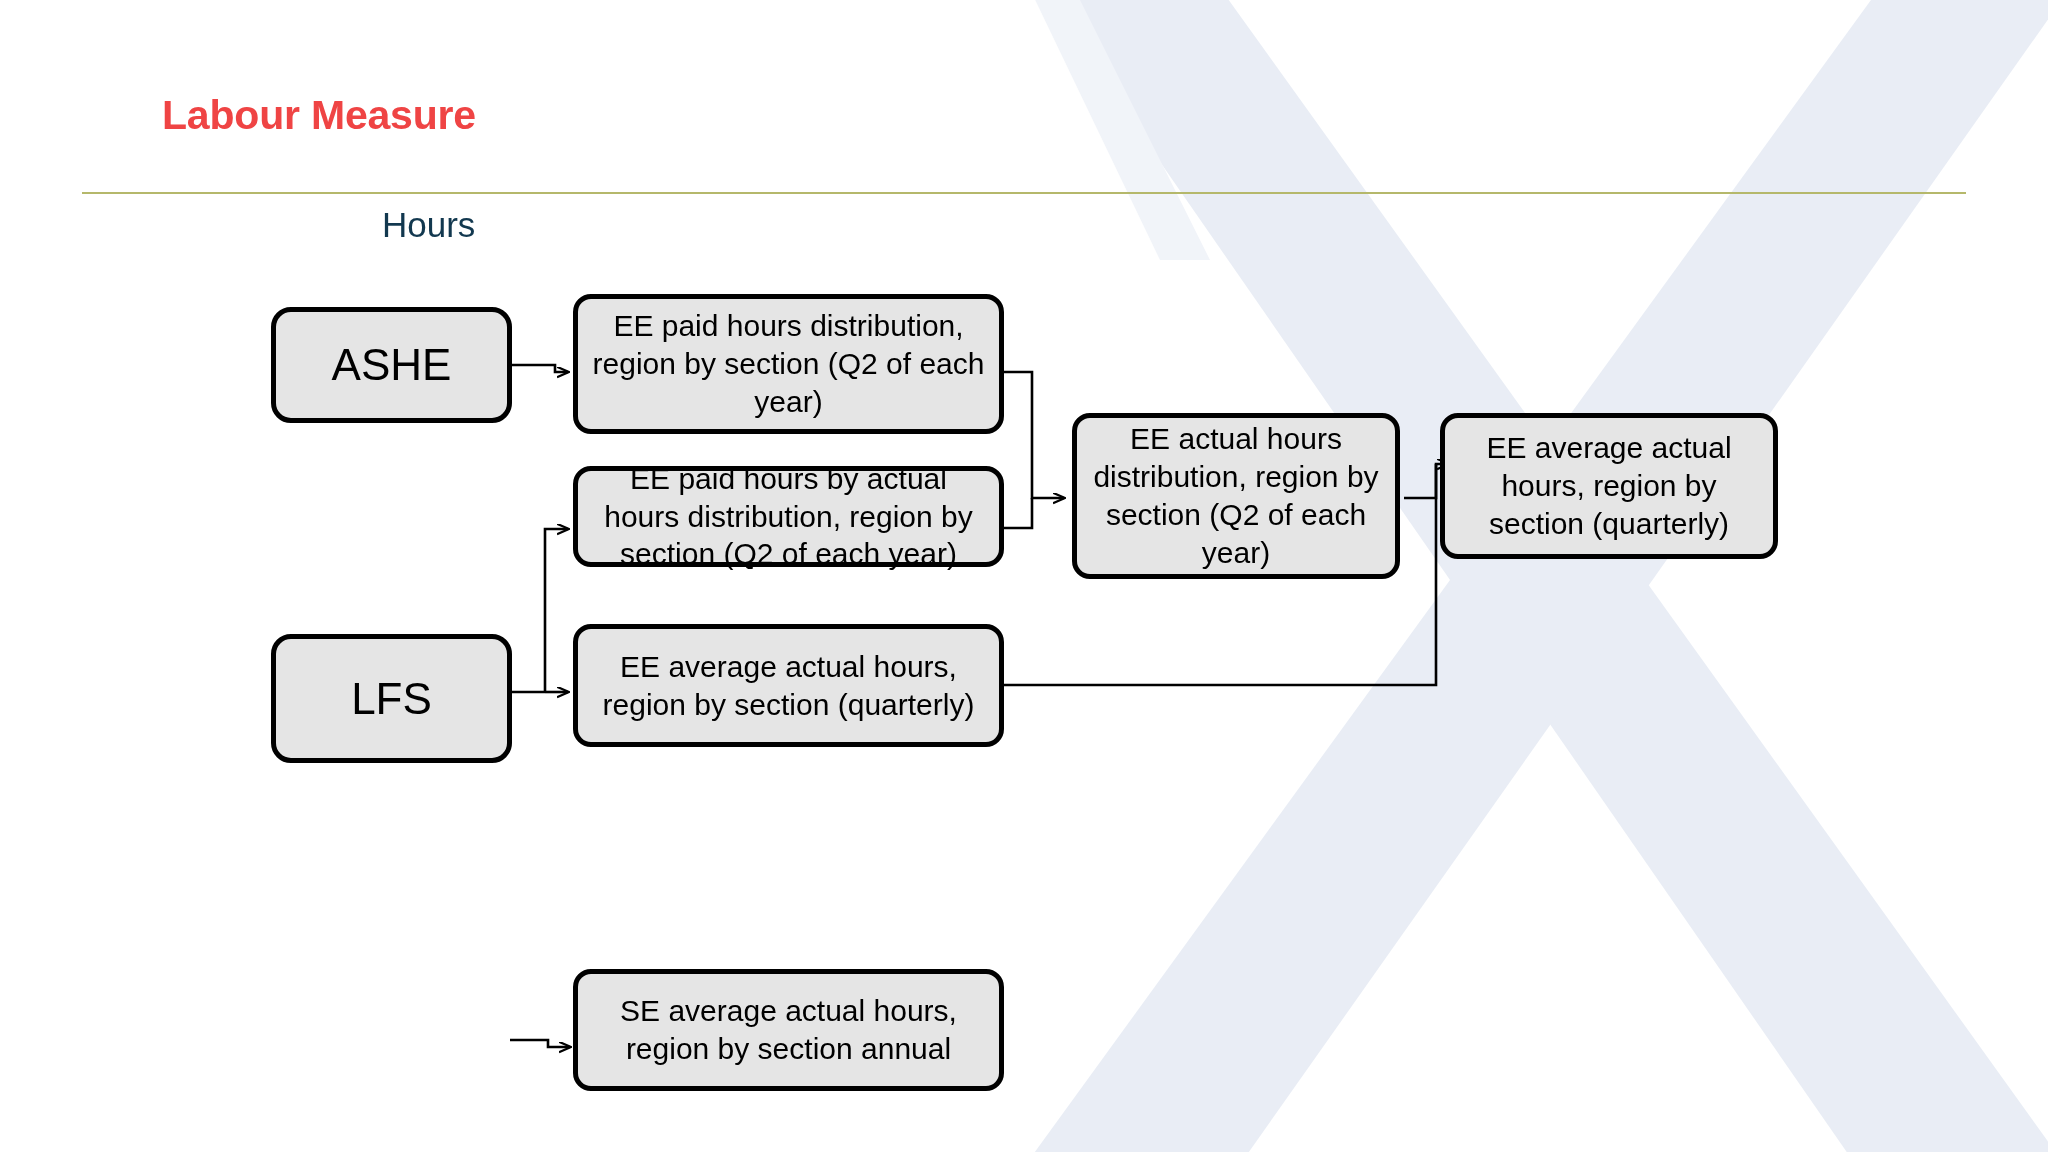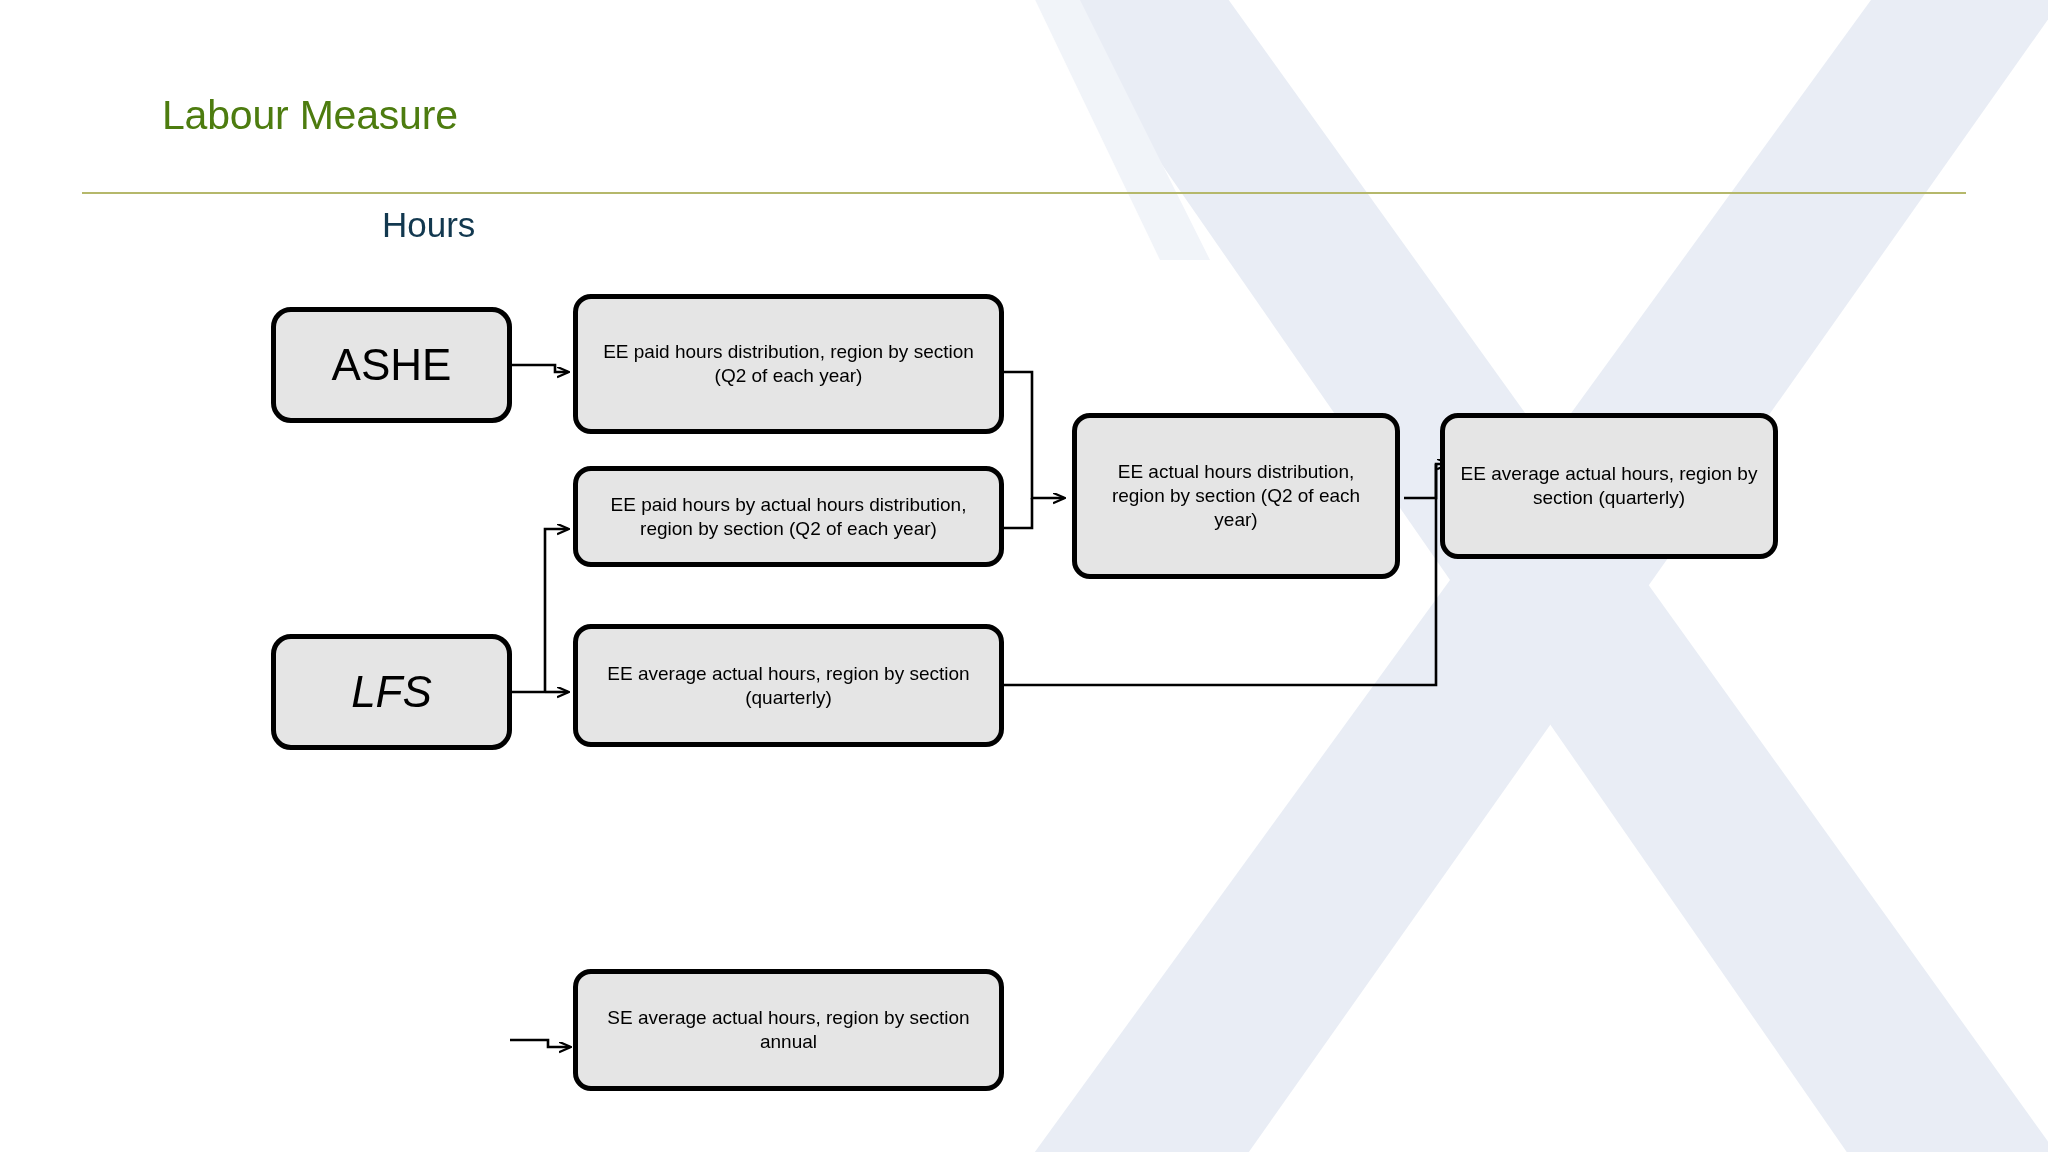--- a/index.html
+++ b/index.html
@@ -26,22 +26,22 @@
     z-index: 0;
     pointer-events: none;
   }
 
   
   #page-title {
     position: absolute;
     left: 162px;
     top: 92px;
     font-size: 41px;
-    font-weight: normal;
-    color: #4d7c0f;
+    font-weight: bold;
+    color: #ef4444;
     letter-spacing: -0.2px;
     z-index: 3;
     white-space: nowrap;
   }
   #title-rule {
     position: absolute;
     left: 82px;
     top: 192px;
     width: 1884px;
     height: 2px;
@@ -78,21 +78,21 @@
     color: #000000;
     padding: 4px 14px;
     line-height: 1.26;
     z-index: 2;
   }
   .node.source {
     font-size: 44px;
     border-radius: 20px;
   }
   .node.detail {
-    font-size: 19px;
+    font-size: 30px;
   }
   #connectors {
     position: absolute;
     left: 0;
     top: 0;
     width: 2048px;
     height: 1152px;
     z-index: 1;
     pointer-events: none;
   }
@@ -141,21 +141,21 @@
         <path d="M1004,685 L1436,685 L1436,464"></path>
 
         <path d="M510,1040 L548,1040 L548,1047 L570,1047" marker-end="url(#ah)"></path>
       </g>
     </svg>
 
     <div class="node source" style="left:271px; top:307px; width:241px; height:116px;">
       <span>ASHE</span>
     </div>
 
-    <div class="node source" style="left:271px; top:634px; width:241px; height:116px;font-style:italic;">
+    <div class="node source" style="left:271px; top:634px; width:241px; height:129px;">
       <span>LFS</span>
     </div>
 
 
     <div class="node detail" style="left:573px; top:294px; width:431px; height:140px;">
       <span>EE paid hours distribution, region by section (Q2 of each year)</span>
     </div>
 
     <div class="node detail" style="left:573px; top:466px; width:431px; height:101px;">
       <span>EE paid hours by actual hours distribution, region by section (Q2 of each year)</span>

